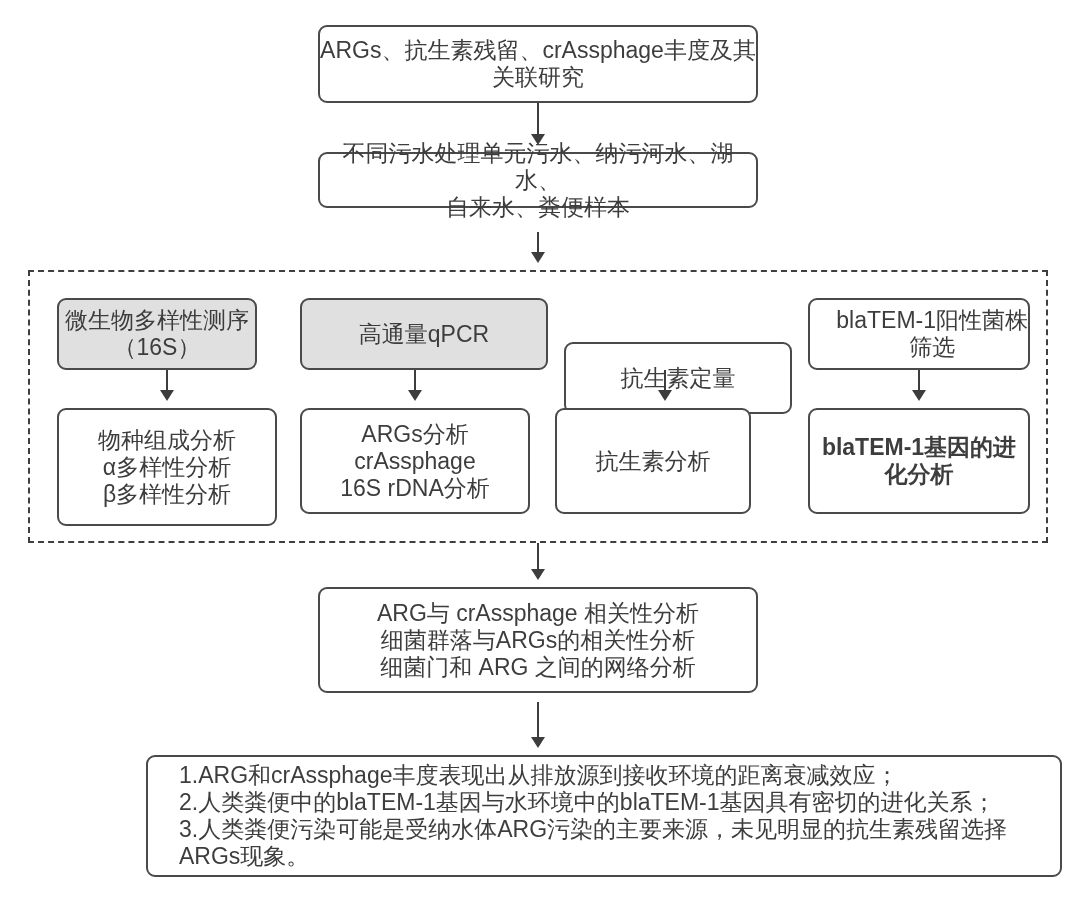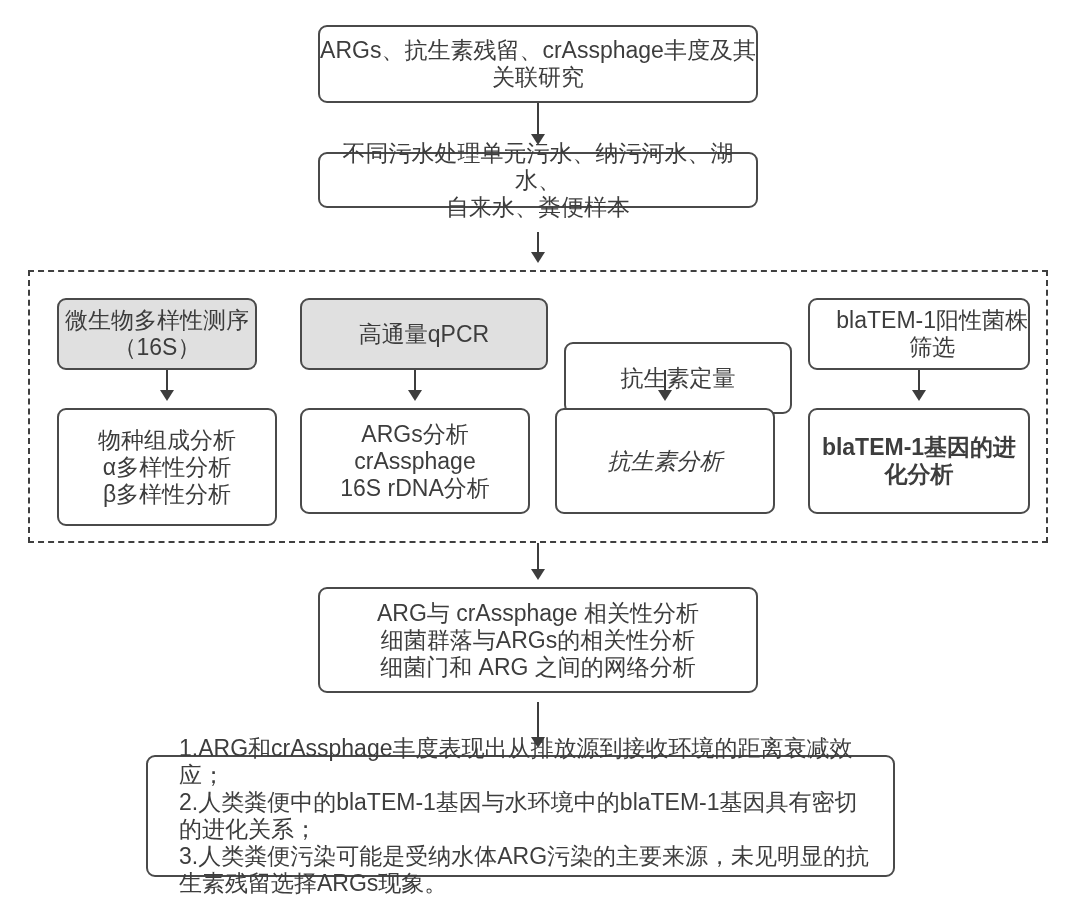--- a/index.html
+++ b/index.html
@@ -74,21 +74,21 @@
   <div class="box" style="left:300px; top:408px; width:230px; height:106px;">
     <span>ARGs分析
 crAssphage
 16S rDNA分析</span>
   </div>
 
   <div class="box" style="left:564px; top:298px; width:228px; height:72px;margin-top:44px;">
     <span>抗生素定量</span>
   </div>
   <div class="arrow" style="left:664px; top:370px; height:27px;"></div>
-  <div class="box" style="left:555px; top:408px; width:220px; height:106px;font-style:italic;">
+  <div class="box" style="left:555px; top:408px; width:196px; height:106px;">
     <span>抗生素分析</span>
   </div>
 
   <div class="box" style="left:808px; top:298px; width:222px; height:72px;justify-content:flex-end;">
     <span>blaTEM-1阳性菌株
 筛选</span>
   </div>
   <div class="arrow" style="left:918px; top:370px; height:27px;"></div>
   <div class="box" style="left:808px; top:408px; width:222px; height:106px;font-weight:bold;">
     <span>blaTEM-1基因的进
@@ -98,19 +98,19 @@
   <div class="arrow" style="left:537px; top:543px; height:33px;"></div>
 
   <div class="box" style="left:318px; top:587px; width:440px; height:106px;">
     <span>ARG与 crAssphage 相关性分析
 细菌群落与ARGs的相关性分析
 细菌门和 ARG 之间的网络分析</span>
   </div>
 
   <div class="arrow" style="left:537px; top:702px; height:42px;"></div>
 
-  <div class="box left-align" style="left:146px; top:755px; width:749px; height:122px;padding-left:31px;">
+  <div class="box left-align" style="left:146px; top:755px; width:916px; height:122px;padding-left:31px;">
     <span>1.ARG和crAssphage丰度表现出从排放源到接收环境的距离衰减效应；
 2.人类粪便中的blaTEM-1基因与水环境中的blaTEM-1基因具有密切的进化关系；
 3.人类粪便污染可能是受纳水体ARG污染的主要来源，未见明显的抗生素残留选择ARGs现象。</span>
   </div>
 
 </div>
 
 </body></html>

